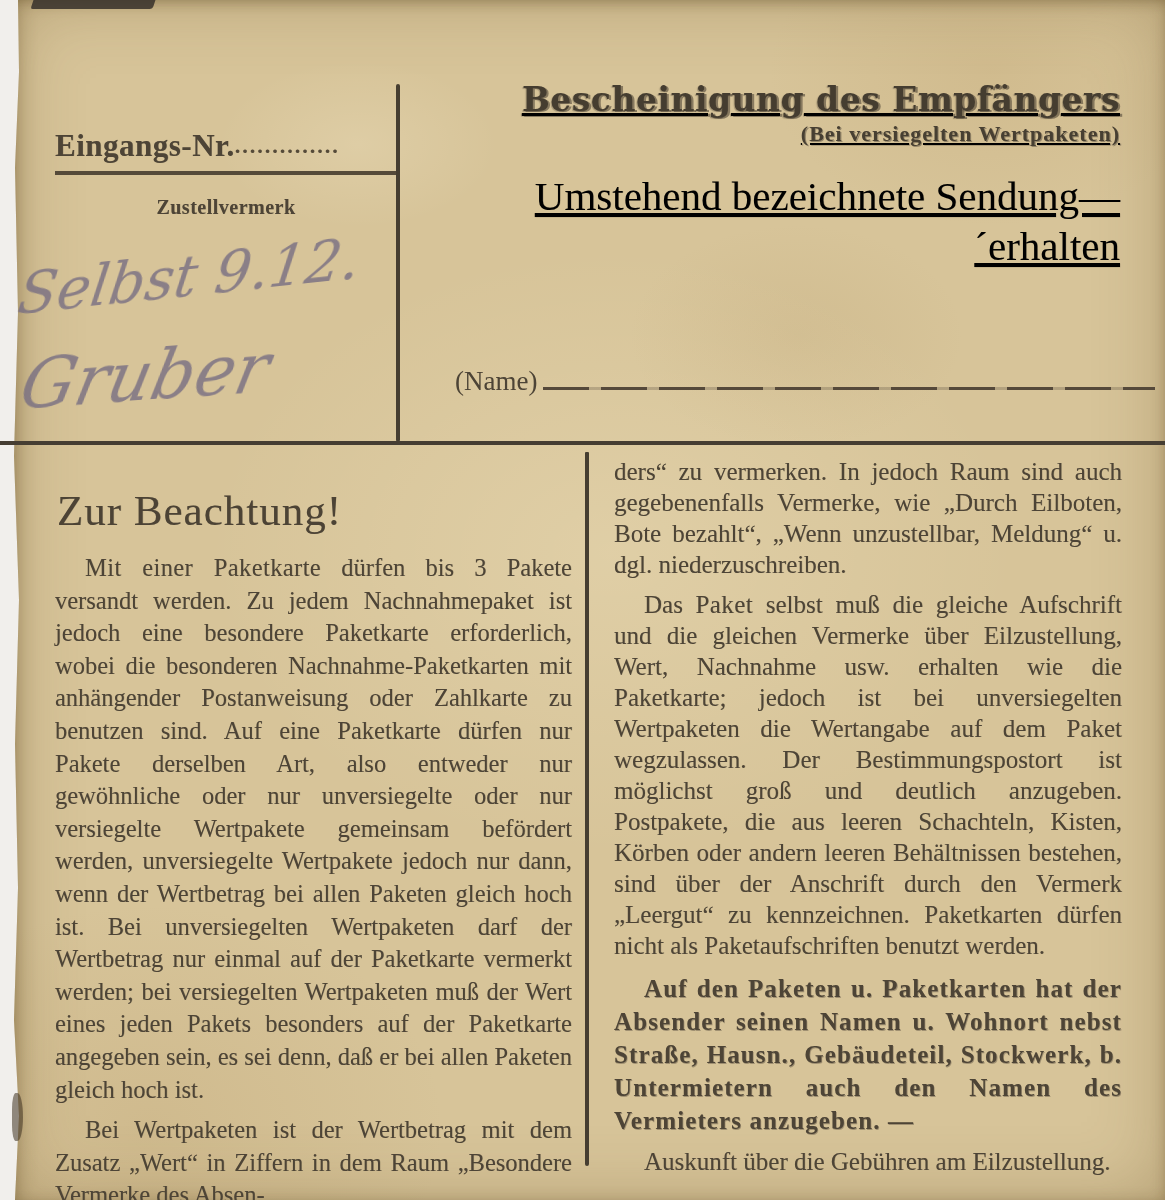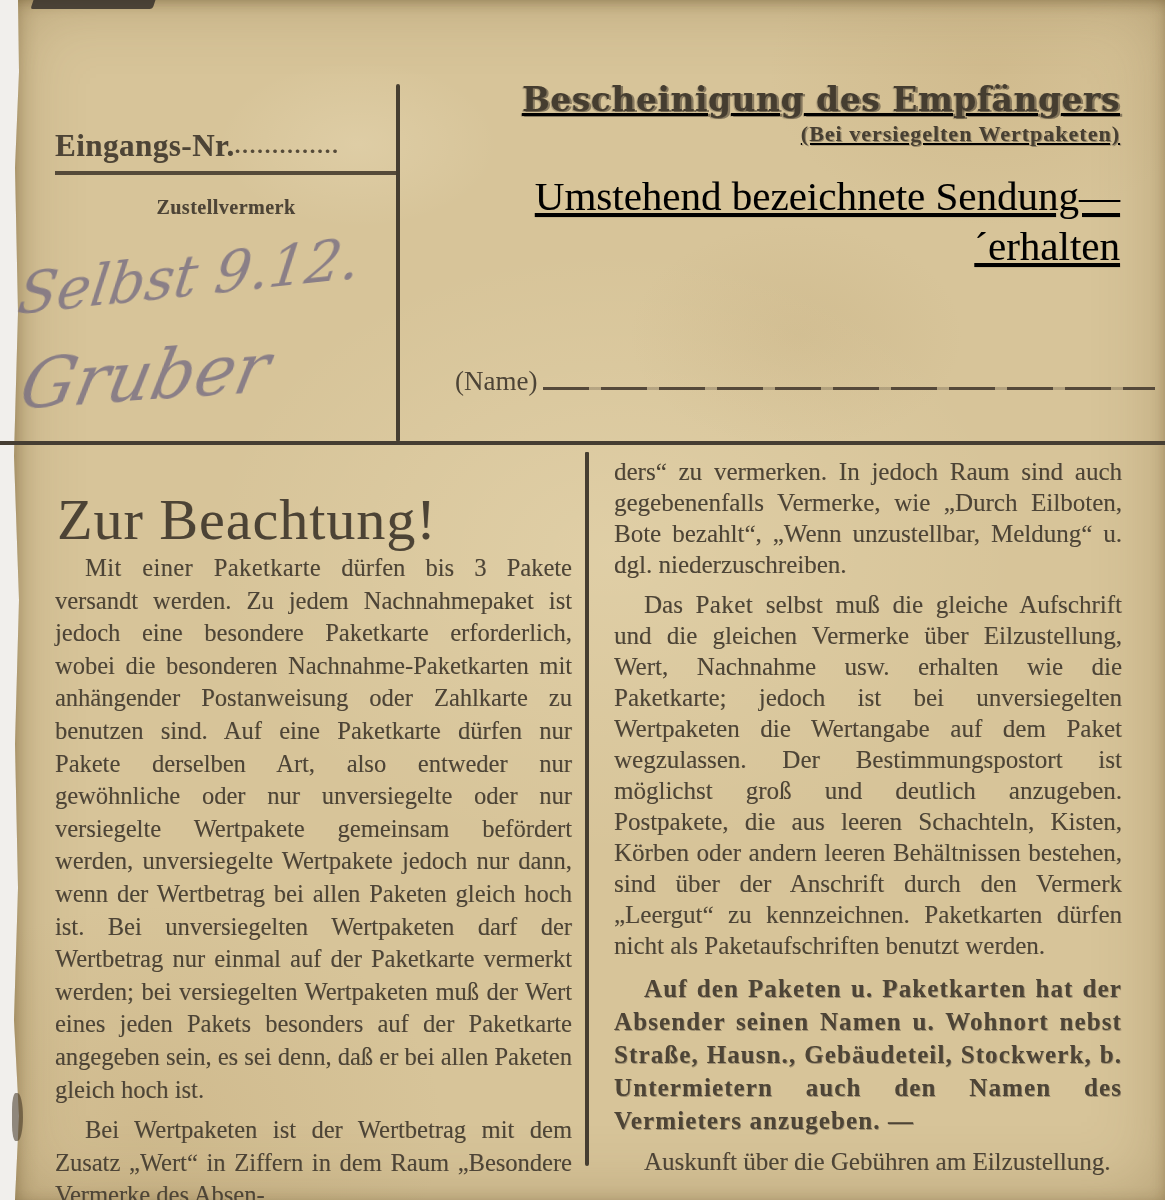--- a/index.html
+++ b/index.html
@@ -86,21 +86,21 @@
     background:repeating-linear-gradient(90deg,
       #55493a 0 46px, rgba(85,73,58,.28) 46px 58px);
   }
   .header-rule{
     position:absolute;left:0;top:441px;width:100%;height:4px;background:#453d32;
   }
 
   
   .notice-heading{
     position:absolute;left:57px;top:486px;
-    font-size:58px;letter-spacing:1px;color:#4c4335;
+    font-size:43px;letter-spacing:1px;color:#4c4335;
   }
   .col-left{
     position:absolute;left:55px;top:552px;width:517px;
     font-size:24.5px;line-height:32.6px;text-align:justify;
   }
   .col-right{
     position:absolute;left:614px;top:456px;width:508px;
     font-size:25px;line-height:31px;text-align:justify;
   }
   .column-divider{

